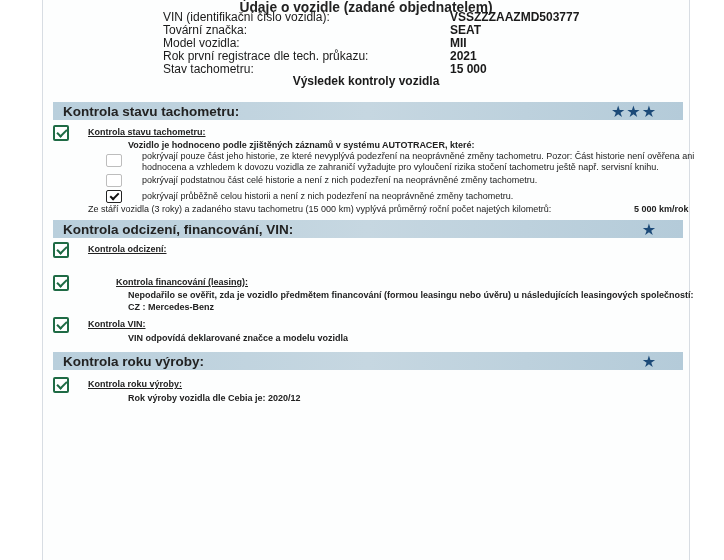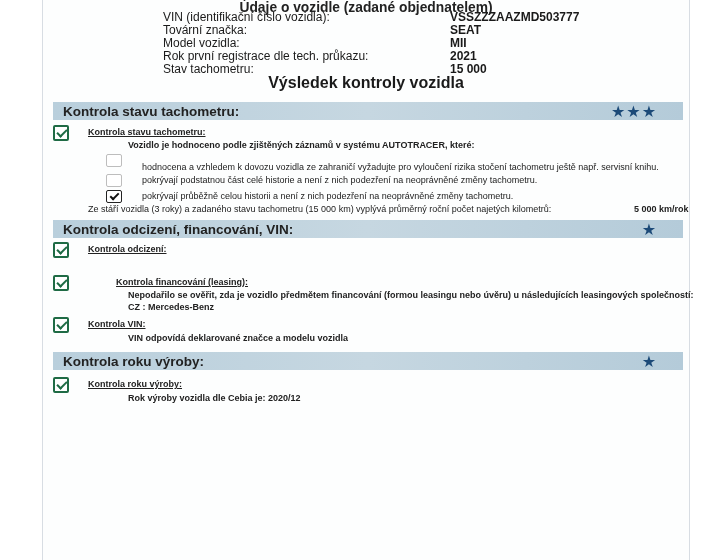--- a/index.html
+++ b/index.html
@@ -20,21 +20,21 @@
       font-size: 15px; font-weight: bold; color: #222;
       transform: scaleX(0.92);
     }
     .info-table { position: absolute; left: 120px; top: 17px; }
     .info-row { display: flex; height: 13px; line-height: 13px; font-size: 12px; }
     .info-label { width: 287px; transform-origin: left; }
     .info-value { font-weight: bold; }
 
     .result-title {
       position: absolute; left: 0; right: 0; top: 80px; text-align: center;
-      font-size: 16px; font-weight: bold;
+      font-size: 12px; font-weight: bold;
     }
 
     .section-bar {
       position: absolute; left: 10px; width: 630px; height: 18px;
       background: linear-gradient(to right, #b9cfdc 0%, #c6d7e1 50%, #b4cbd9 100%);
       display: flex; align-items: center; justify-content: space-between;
       padding: 0 10px 0 10px;
     }
     .section-bar .title { font-size: 13.5px; font-weight: bold; color: #222; }
     .section-bar .stars { color: #1c4a78; font-size: 16px; letter-spacing: 1px; margin-right: 16px; }
@@ -99,20 +99,21 @@
   <div class="section-bar" style="top:108px;">
     <span class="title">Kontrola stavu tachometru:</span>
     <span class="stars">★★★</span>
   </div>
 
   <div class="checkbox-green" style="left:10px; top:131px;"></div>
   <div class="small u" style="left:45px; top:133px;">Kontrola stavu tachometru:</div>
   <div class="small b" style="left:45px; top:146px;">Vozidlo je hodnoceno podle zjištěných záznamů v systému AUTOTRACER, které:</div>
 
   <div class="checkbox-empty" style="left:63px; top:160px;"></div>
+  <div class="small" style="left:99px; top:157px;">pokrývají pouze část jeho historie, ze které nevyplývá podezření na neoprávněné změny tachometru. Pozor: Část historie není ověřena ani</div>
   <div class="small" style="left:99px; top:168px;">hodnocena a vzhledem k dovozu vozidla ze zahraničí vyžadujte pro vyloučení rizika stočení tachometru ještě např. servisní knihu.</div>
 
   <div class="checkbox-empty" style="left:63px; top:180px;"></div>
   <div class="small" style="left:99px; top:181px;">pokrývají podstatnou část celé historie a není z nich podezření na neoprávněné změny tachometru.</div>
 
   <div class="checkbox-black" style="left:63px; top:196px;"></div>
   <div class="small" style="left:99px; top:197px;">pokrývají průběžně celou historii a není z nich podezření na neoprávněné změny tachometru.</div>
 
   <div class="small" style="left:45px; top:210px;">Ze stáří vozidla (3 roky) a zadaného stavu tachometru (15 000 km) vyplývá průměrný roční počet najetých kilometrů:</div>
   <div class="small b" style="left:551px; top:210px;">5 000 km/rok</div>

